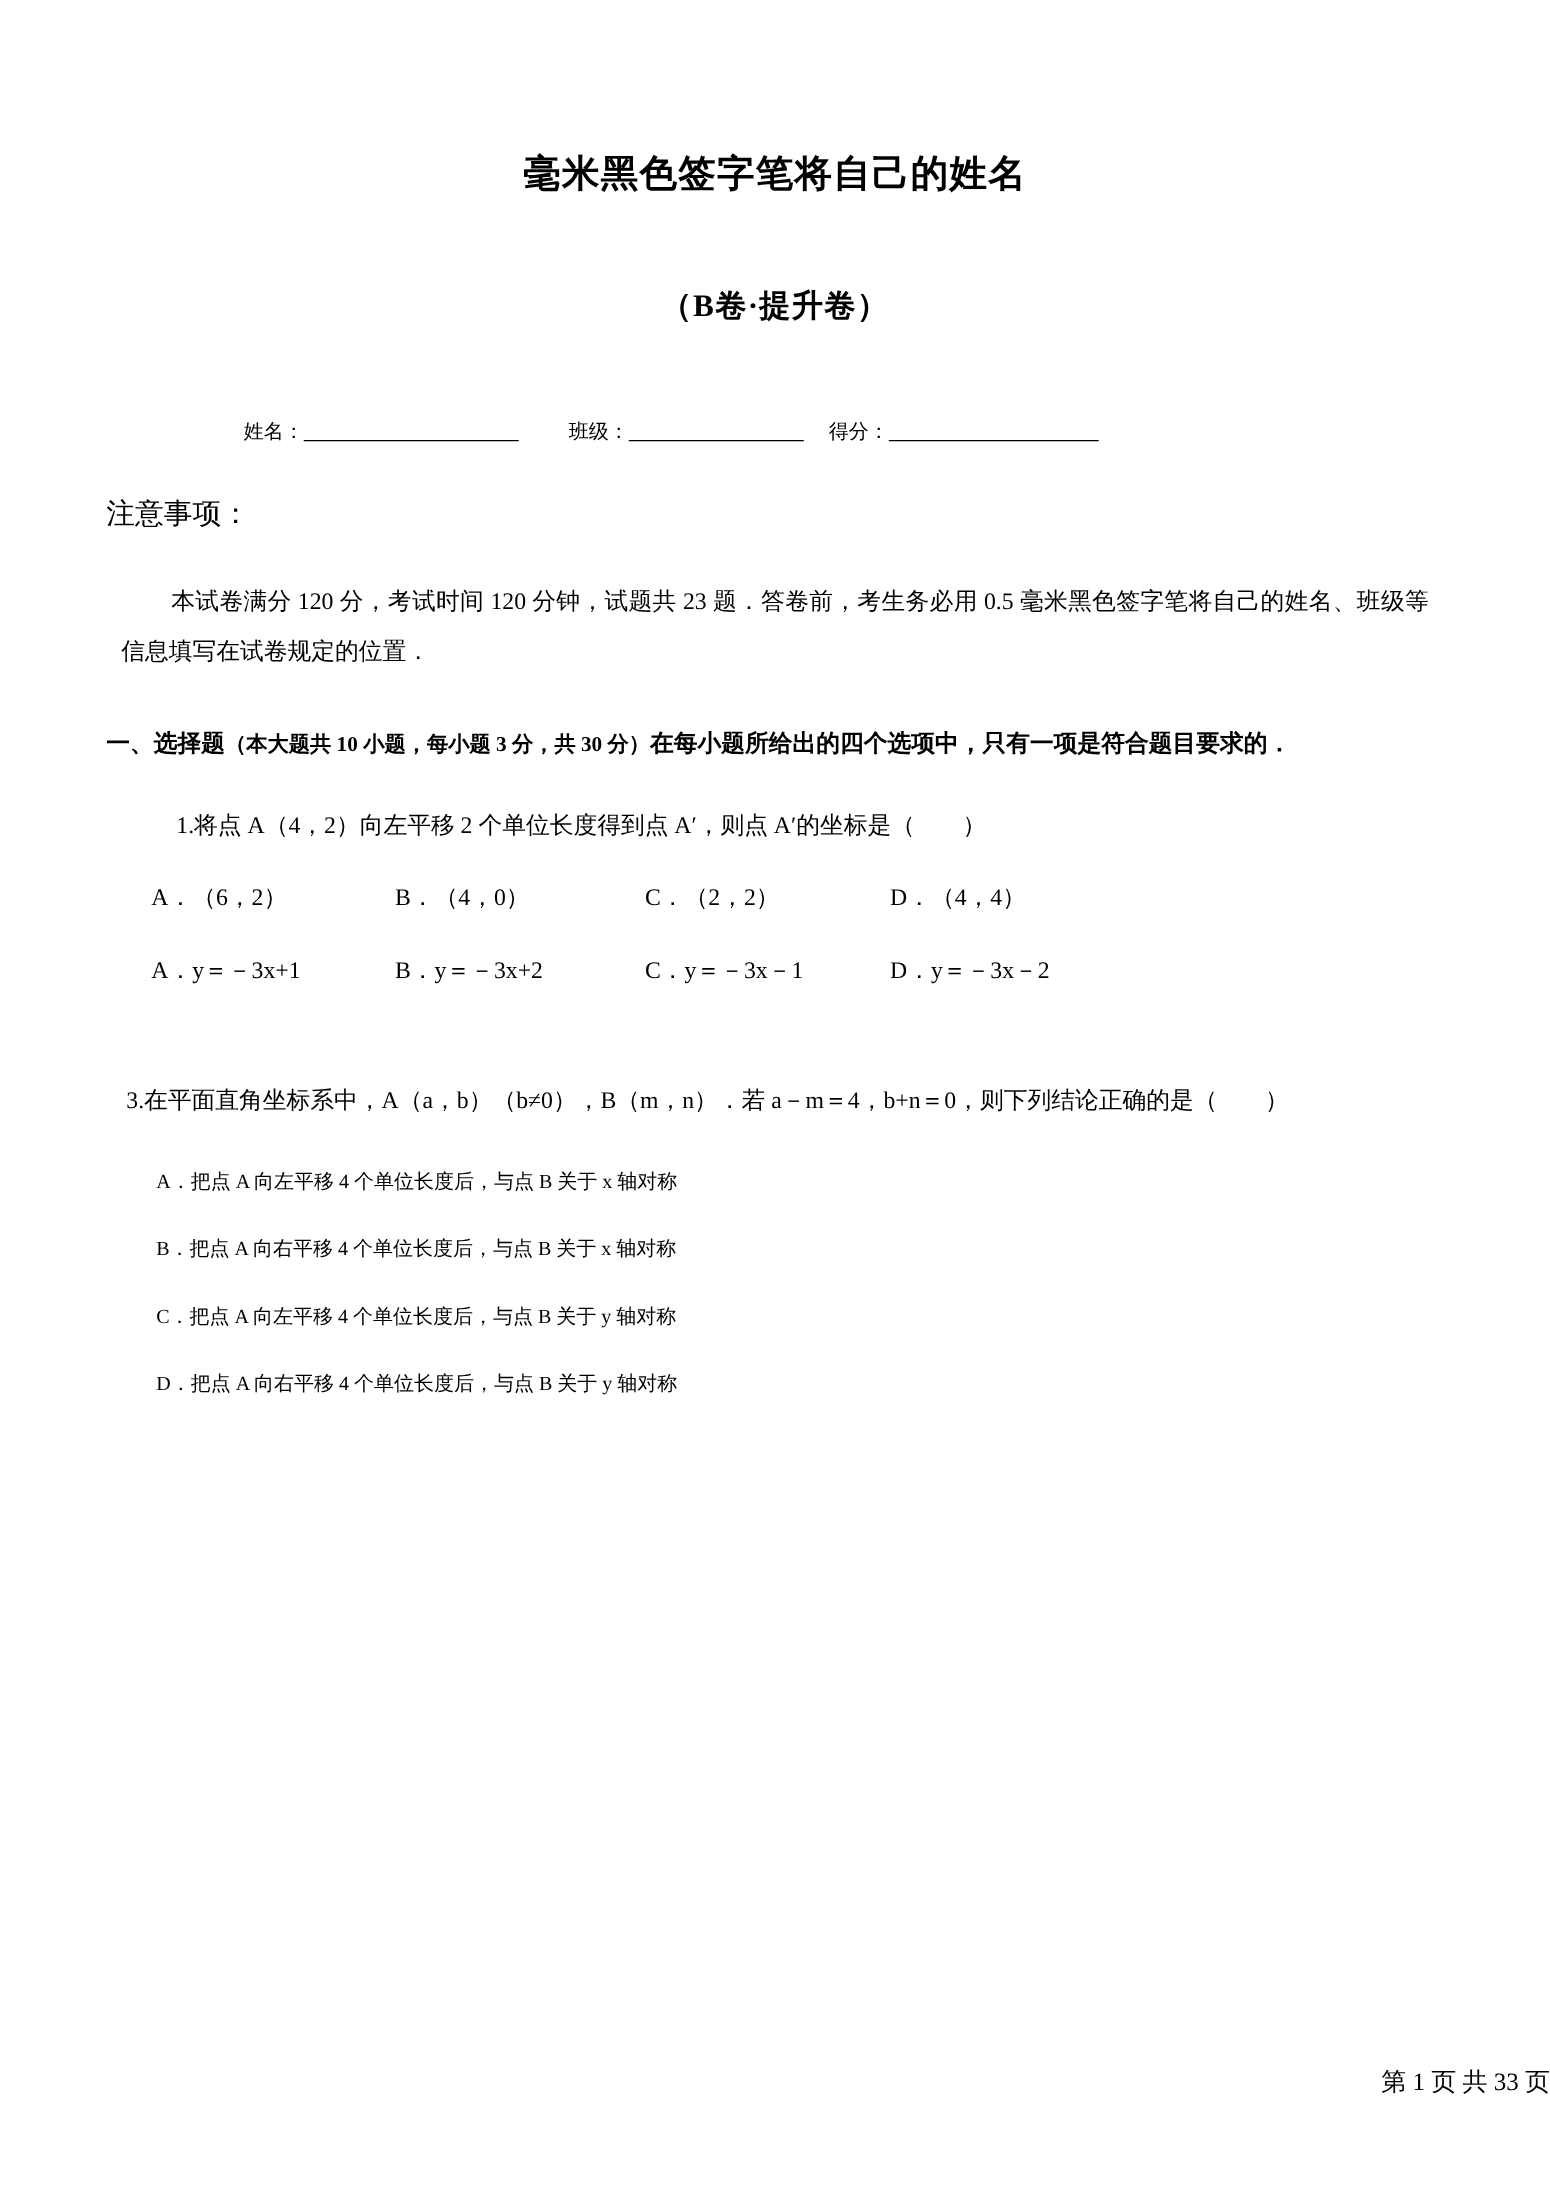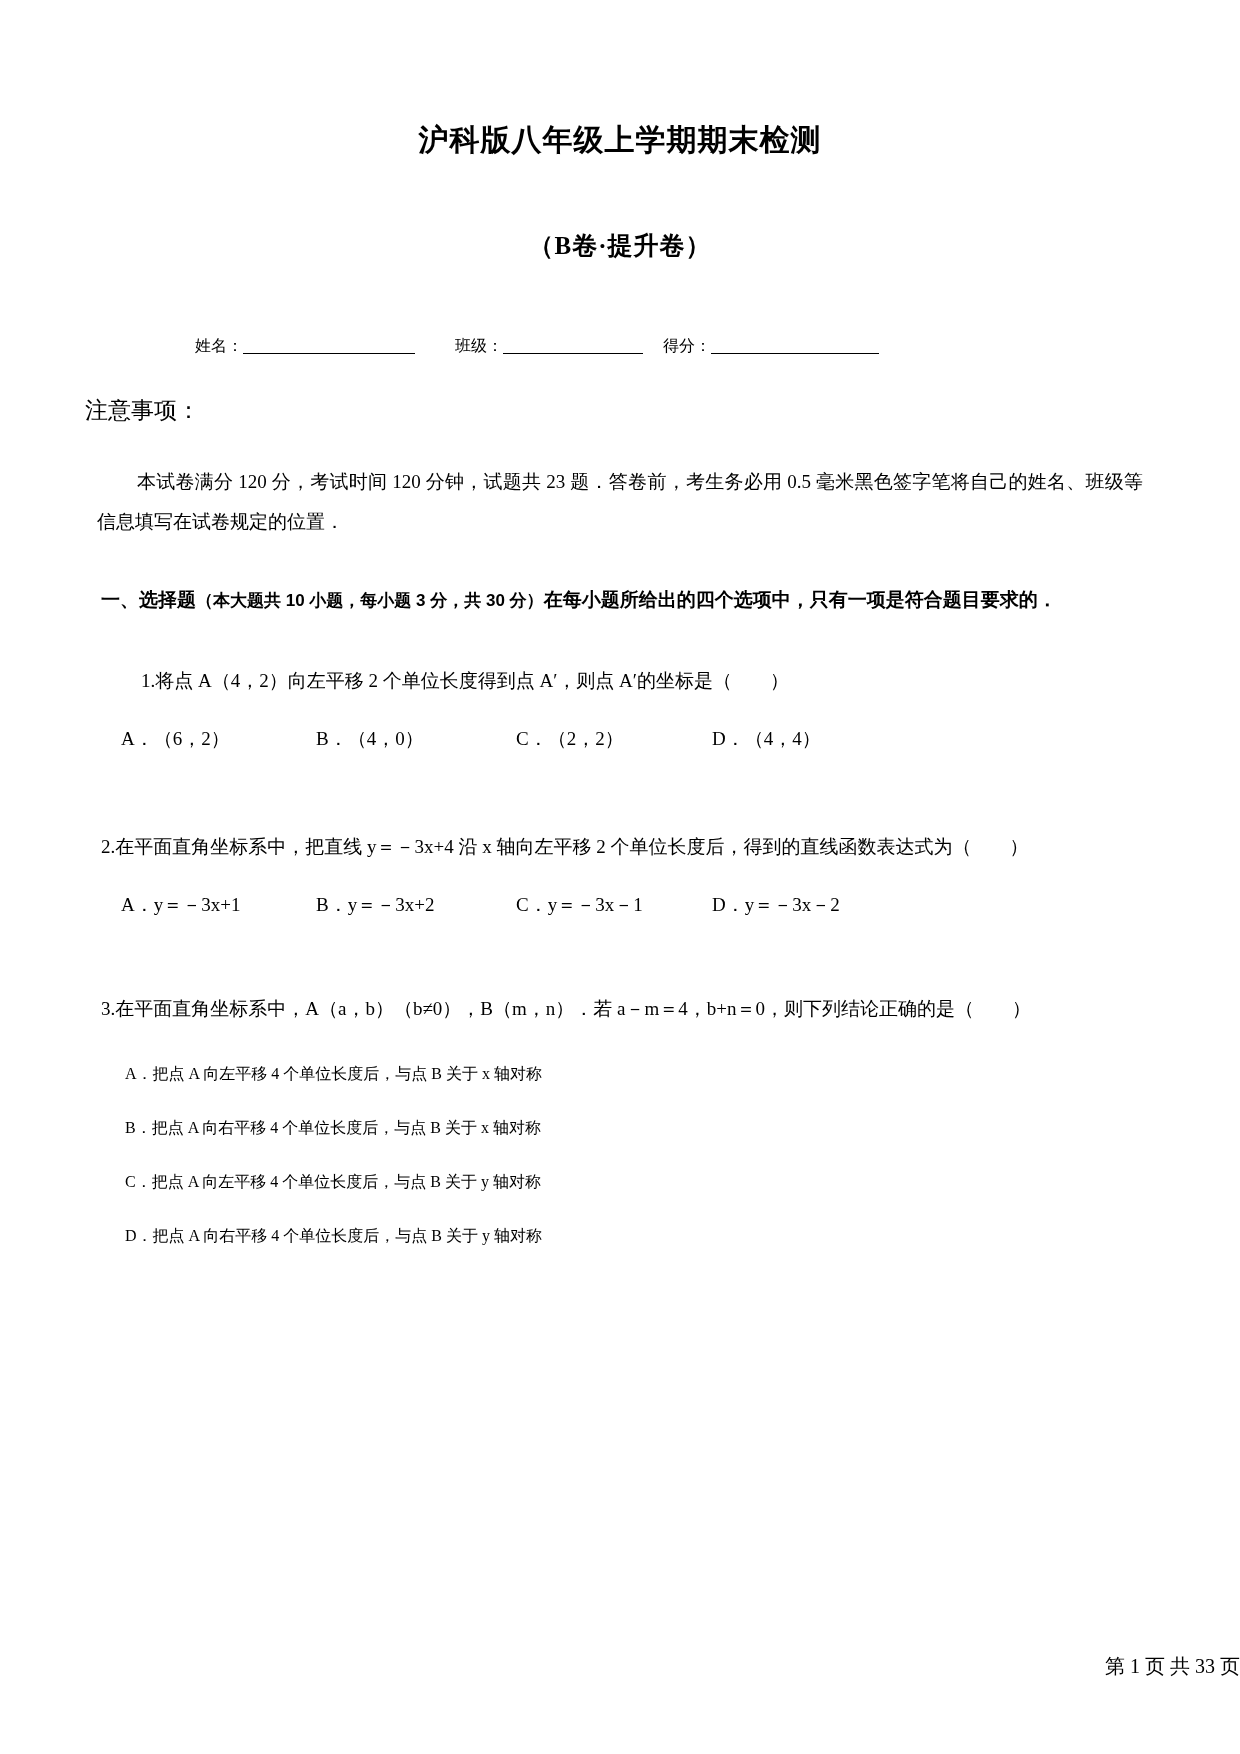--- a/index.html
+++ b/index.html
@@ -76,24 +76,24 @@
   }
   .notice-body {
     margin: 12px;
     padding-top: 26px;
     font-size: 19px;
     line-height: 2.1;
     text-indent: 40px;
     text-align: justify;
   }
   .section-head {
-    margin: 16px;
+    margin: 0;
     padding-top: 22px;
     font-size: 19px;
-    font-family: Liberation Sans, sans-serif;
+    font-family: Liberation Serif, serif;
     font-weight: bold;
     line-height: 2.1;
     text-align: justify;
   }
   .section-head .small {
     font-size: 17px;
   }
 
   
   .question {
@@ -146,37 +146,36 @@
     font-size: 20px;
     font-family: "Liberation Serif", "DejaVu Serif", serif;
     line-height: 1.2;
   }
 </style>
 </head>
 <body>
 
 <div class="page">
 
-  <h1 class="doc-title">沪科版八年级上学期期末检测</h1>
+  <h1 class="doc-title">毫米黑色签字笔将自己的姓名</h1>
   <h2 class="doc-subtitle">（B卷·提升卷）</h2>
 
   <div class="info-line">
     <span class="info-field"><span class="info-label">姓名：</span><span class="blank blank-name"></span></span><span class="gap-a"></span><span class="info-field"><span class="info-label">班级：</span><span class="blank blank-class"></span></span><span class="gap-b"></span><span class="info-field"><span class="info-label">得分：</span><span class="blank blank-score"></span></span>
   </div>
 
   <p class="notice-head">注意事项：</p>
   <p class="notice-body">本试卷满分 120 分，考试时间 120 分钟，试题共 23 题．答卷前，考生务必用 0.5 毫米黑色签字笔将自己的姓名、班级等信息填写在试卷规定的位置．</p>
 
   <p class="section-head"><span>一、选择题</span><span class="small">（本大题共 10 小题，每小题 3 分，共 30 分）</span><span>在每小题所给出的四个选项中，只有一项是符合题目要求的．</span></p>
 
   <p class="question q1"><span>1.</span><span>将点 A（4，2）向左平移 2 个单位长度得到点 A′，则点 A′的坐标是（　　）</span></p>
 
   <p class="options"><span class="opt opt-w1">A．（6，2）</span><span class="opt opt-w2">B．（4，0）</span><span class="opt opt-w3">C．（2，2）</span><span class="opt">D．（4，4）</span></p>
 
-  <p class="q-stem q-gap-2"><span>2.</span><span>在平面直角坐标系中，把直线 y＝－3x+4 沿 x 轴向左平移 2 个单位长度后，得到的直线函数表达式为（　　）</span></p>
 
   <p class="options"><span class="opt opt-w1">A．y＝－3x+1</span><span class="opt opt-w2">B．y＝－3x+2</span><span class="opt opt-w3">C．y＝－3x－1</span><span class="opt">D．y＝－3x－2</span></p>
 
   <p class="q-stem q-gap-3"><span>3.</span><span>在平面直角坐标系中，A（a，b）（b≠0），B（m，n）．若 a－m＝4，b+n＝0，则下列结论正确的是（　　）</span></p>
 
   <p class="opt-line first">A．把点 A 向左平移 4 个单位长度后，与点 B 关于 x 轴对称</p>
   <p class="opt-line">B．把点 A 向右平移 4 个单位长度后，与点 B 关于 x 轴对称</p>
   <p class="opt-line">C．把点 A 向左平移 4 个单位长度后，与点 B 关于 y 轴对称</p>
   <p class="opt-line">D．把点 A 向右平移 4 个单位长度后，与点 B 关于 y 轴对称</p>
 

